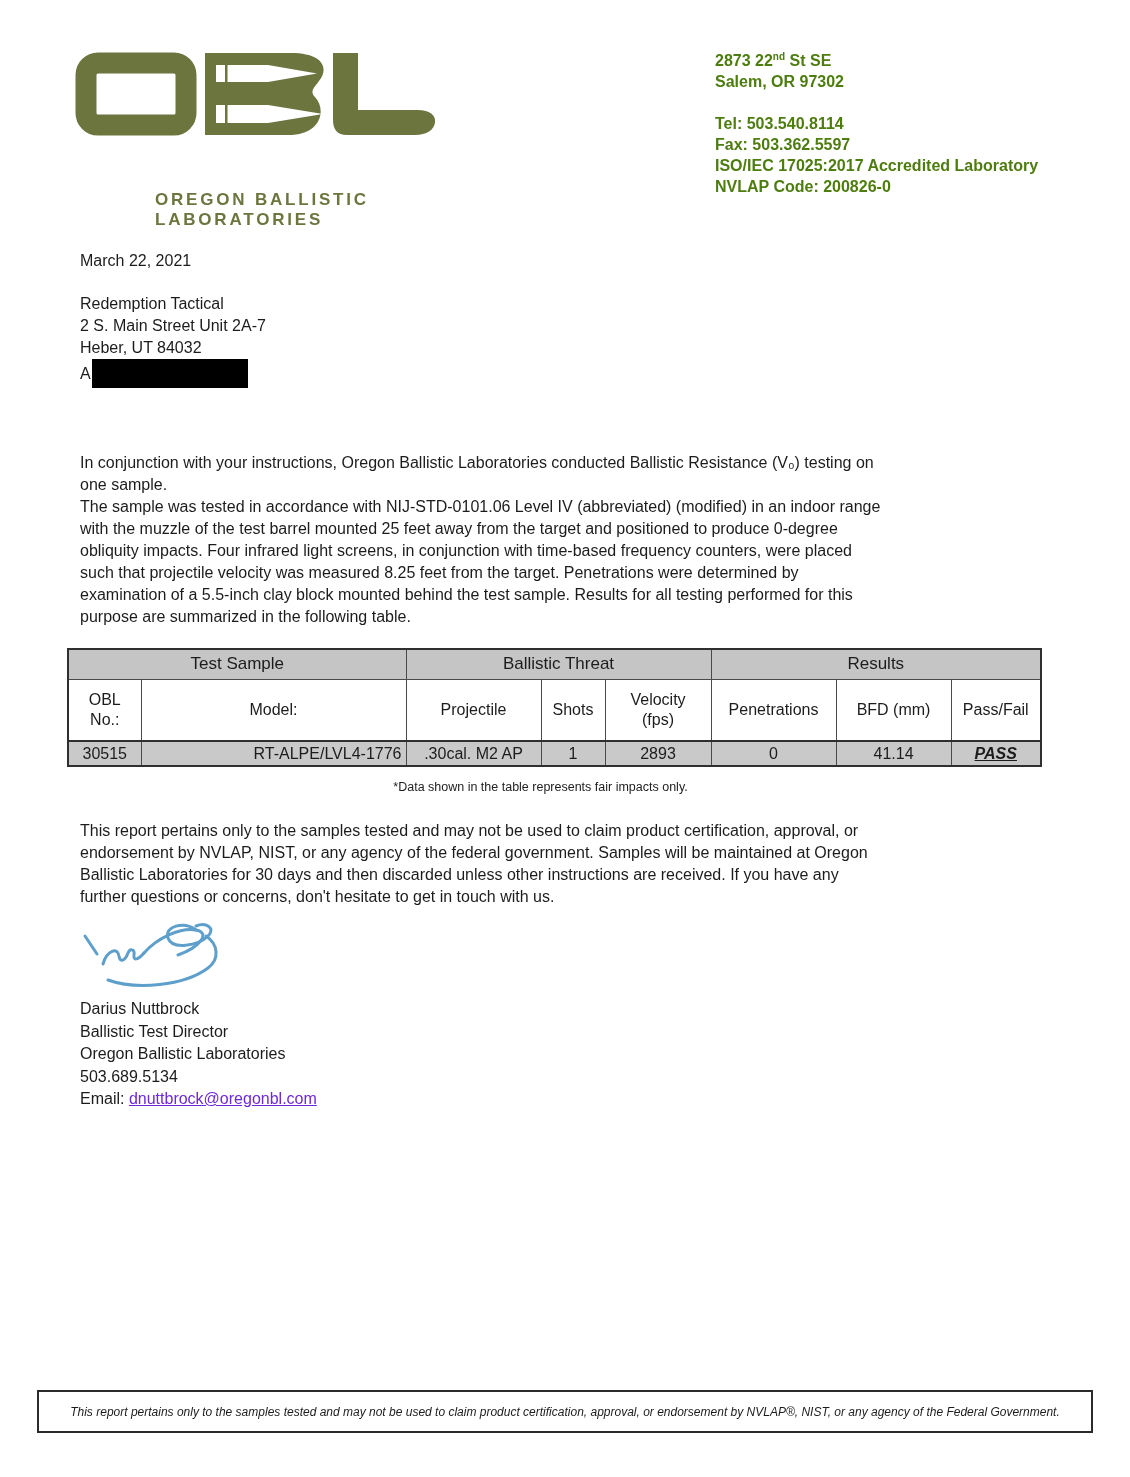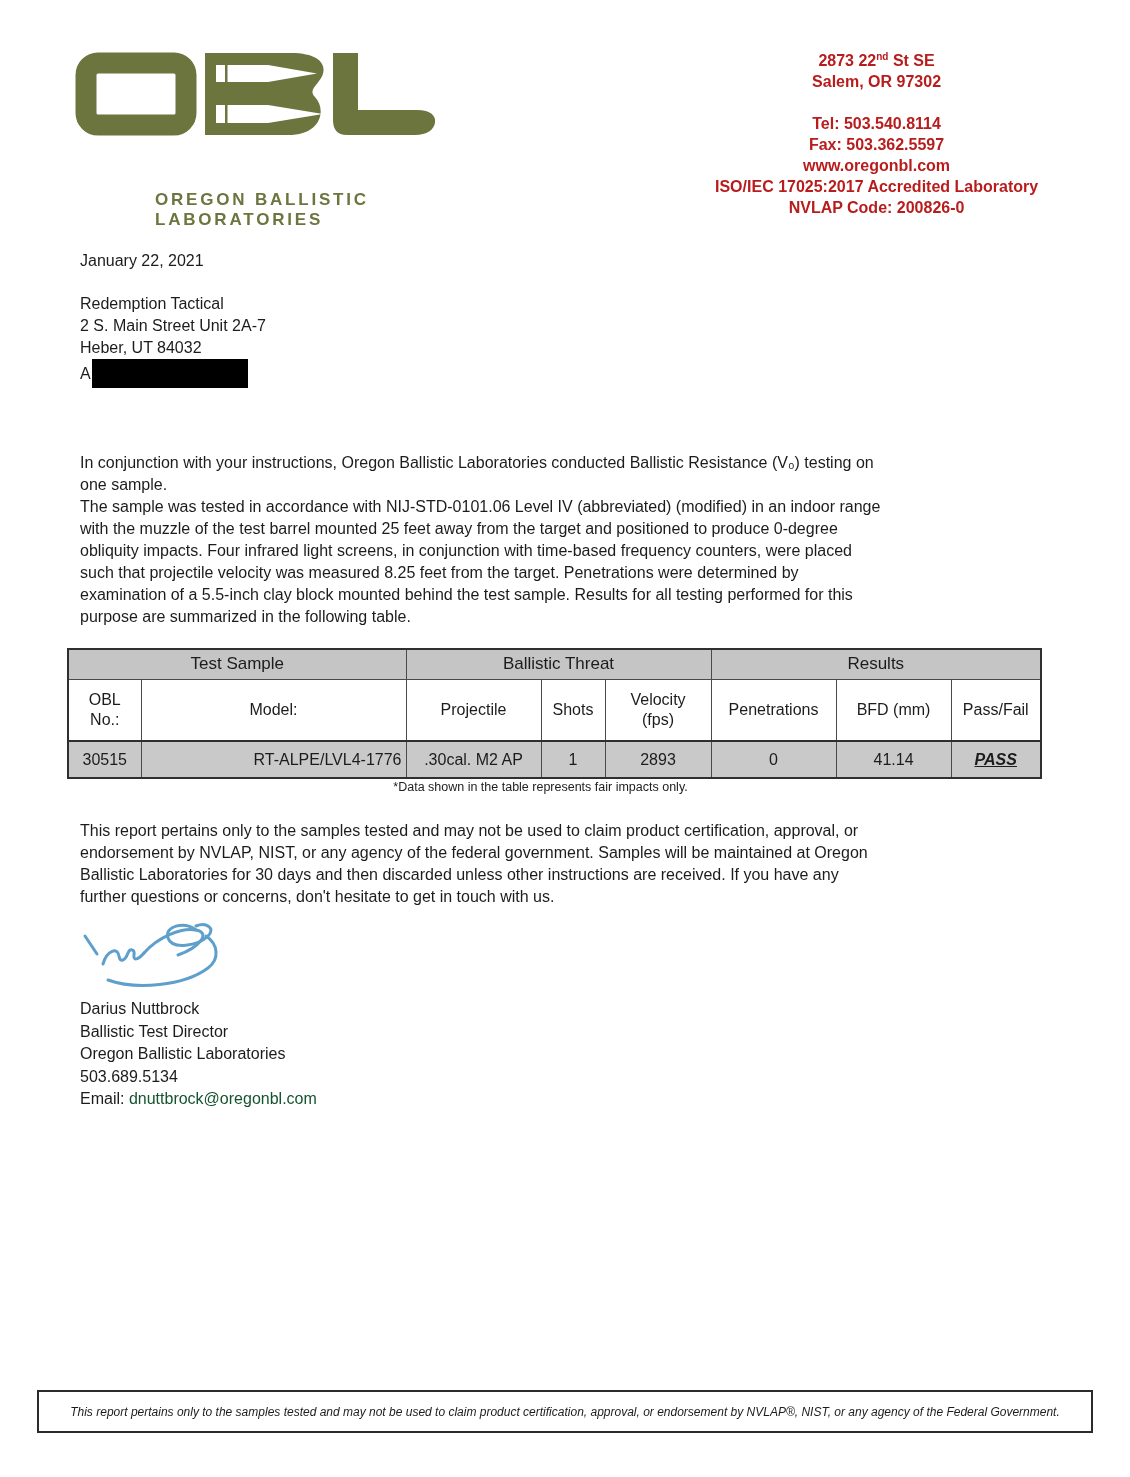--- a/index.html
+++ b/index.html
@@ -18,21 +18,21 @@
   
   .logo-wrap { position: absolute; left: 75px; top: 52px; }
   .logo-svg { display: block; }
   .logo-subtitle {
     position: absolute; left: 80px; top: 138px;
     font-size: 17px; font-weight: bold; letter-spacing: 2.8px;
     color: #6d753f;
   }
 
   
-  .contact { position: absolute; left: 715px; top: 46px; color: #b91c1c; font-weight: bold; font-size: 16px; line-height: 21px; text-align: center; }
+  .contact { position: absolute; left: 715px; top: 46px; color: #4d7c0f; font-weight: bold; font-size: 16px; line-height: 21px; }
   .contact .line { white-space: pre; }
   .contact .gap { margin-top: 21px; }
   .contact sup { font-size: 10px; vertical-align: super; }
 
   
   .date { position: absolute; left: 80px; top: 252px; font-size: 16px; }
   .recipient { position: absolute; left: 80px; top: 293px; font-size: 16px; line-height: 22px; }
   .redacted-line { display: flex; align-items: center; }
   .redaction-box {
     display: inline-block; width: 156px; height: 29px;
@@ -49,32 +49,32 @@
   table.report-table {
     border-collapse: collapse; table-layout: fixed; width: 973px;
     border: 2px solid #2f2f2f; font-size: 16px;
   }
   .report-table th, .report-table td {
     border: 1px solid #4a4a4a; text-align: center; vertical-align: middle;
     font-weight: normal; padding: 2px 4px; overflow: hidden;
   }
   .group-row th { background: #c5c5c5; height: 30px; font-size: 17px; }
   .head-row th { background: #ffffff; height: 62px; white-space: pre-line; line-height: 20px; }
-  .data-row td { background: #c9c9c9; height: 37px; border-top: 2px solid #2f2f2f; }
+  .data-row td { background: #c9c9c9; height: 25px; border-top: 2px solid #2f2f2f; }
   .data-row .cell-model { text-align: right; padding-left: 10px; }
   .data-row .cell-pass { font-weight: bold; font-style: italic; text-decoration: underline; }
   .table-footnote {
     position: absolute; left: 54px; top: 780px; width: 973px;
     text-align: center; font-size: 12.5px; color: #222;
   }
 
   
   .signature-svg { position: absolute; left: 78px; top: 922px; }
   .signoff { position: absolute; left: 80px; top: 998px; font-size: 16px; line-height: 22.5px; }
-  .email-link { color: #14532d; cursor: pointer; }
+  .email-link { color: #6d28d9; text-decoration: underline; cursor: pointer; }
 
   
   .footer-box {
     position: absolute; left: 37px; top: 1390px; width: 1056px; height: 43px;
     border: 2px solid #2b2b2b; background: #fff;
     display: flex; align-items: center; justify-content: center;
   }
   .footer-box .footer-text {
     font-size: 12px; font-style: italic; color: #1c1c1c; white-space: pre;
   }
@@ -98,26 +98,25 @@
       <path d="M258,1 L283,1 L283,58 L342,58 C356,58 361,64 360,70.5 C359,78 352,83 340,83 L272,83 C262,83 258,77 258,68 Z" fill="#6d753f"></path>
     </svg>
     <div class="logo-subtitle">OREGON BALLISTIC LABORATORIES</div>
   </div>
 
   <div class="contact">
     <div class="line"><span>2873 22</span><sup>nd</sup><span> St SE</span></div>
     <div class="line">Salem, OR 97302</div>
     <div class="line gap">Tel: 503.540.8114</div>
     <div class="line">Fax: 503.362.5597</div>
-    <div class="line">www.oregonbl.com</div>
     <div class="line">ISO/IEC 17025:2017 Accredited Laboratory</div>
     <div class="line">NVLAP Code: 200826-0</div>
   </div>
 
-  <div class="date">January 22, 2021</div>
+  <div class="date">March 22, 2021</div>
 
   <div class="recipient">
     <div>Redemption Tactical</div>
     <div>2 S. Main Street Unit 2A-7</div>
     <div>Heber, UT 84032</div>
     <div class="redacted-line">
       <span>A</span>
       <span class="redaction-box"></span>
     </div>
   </div>

